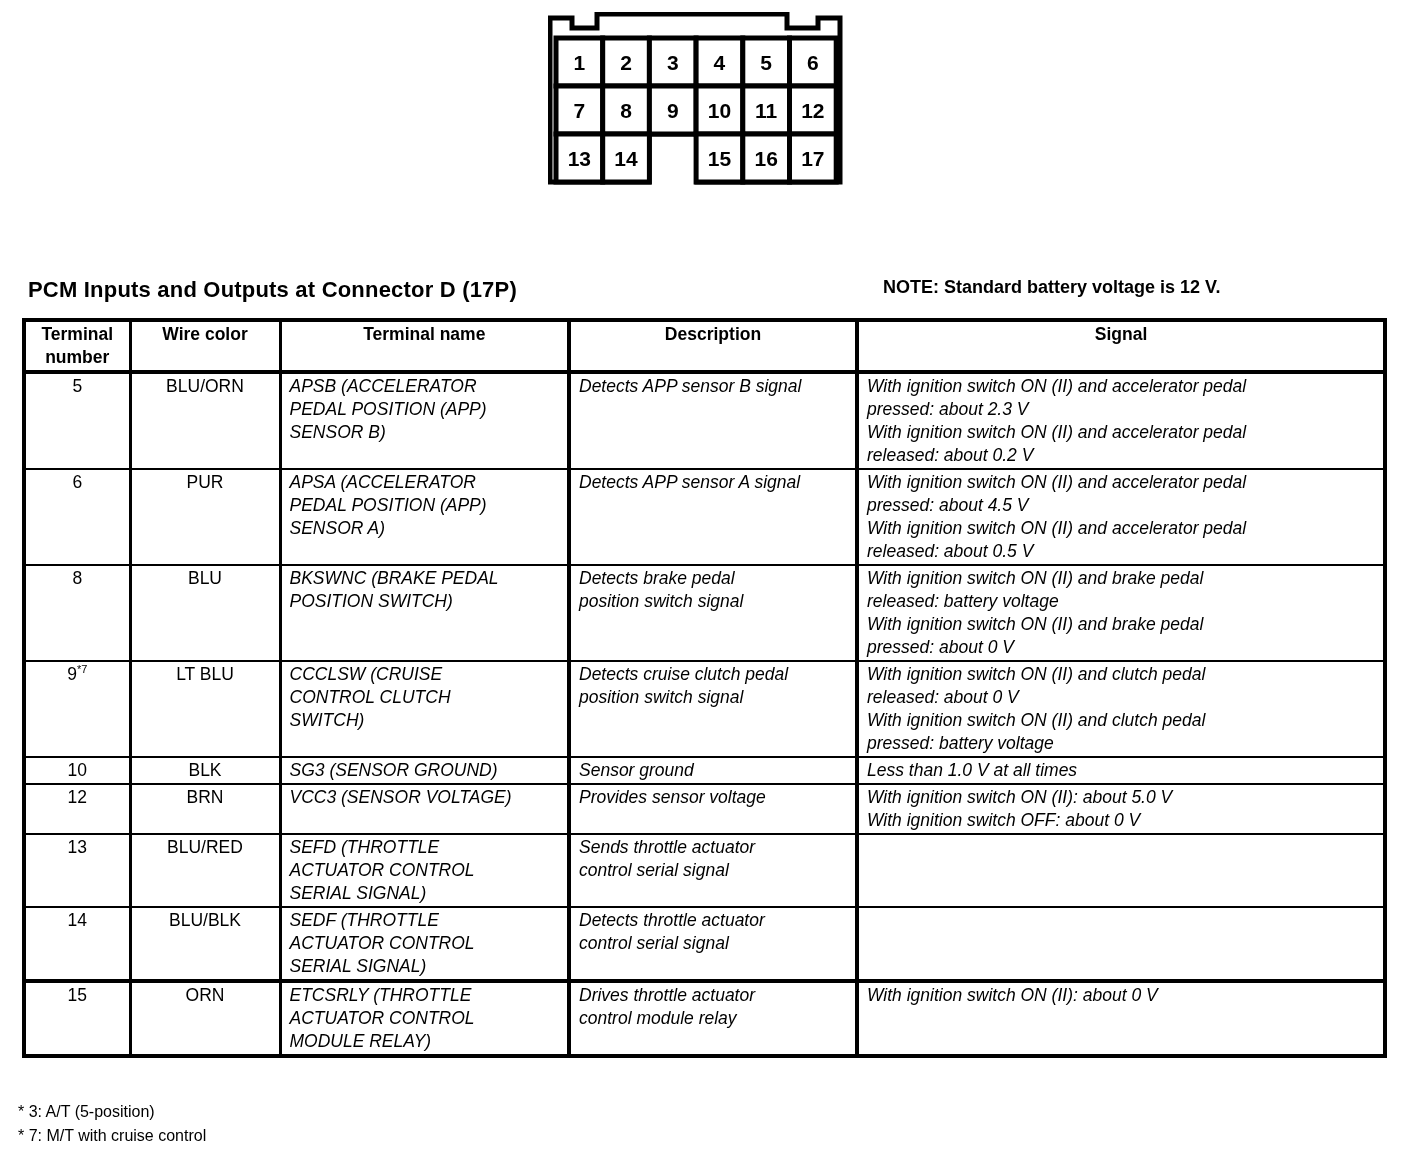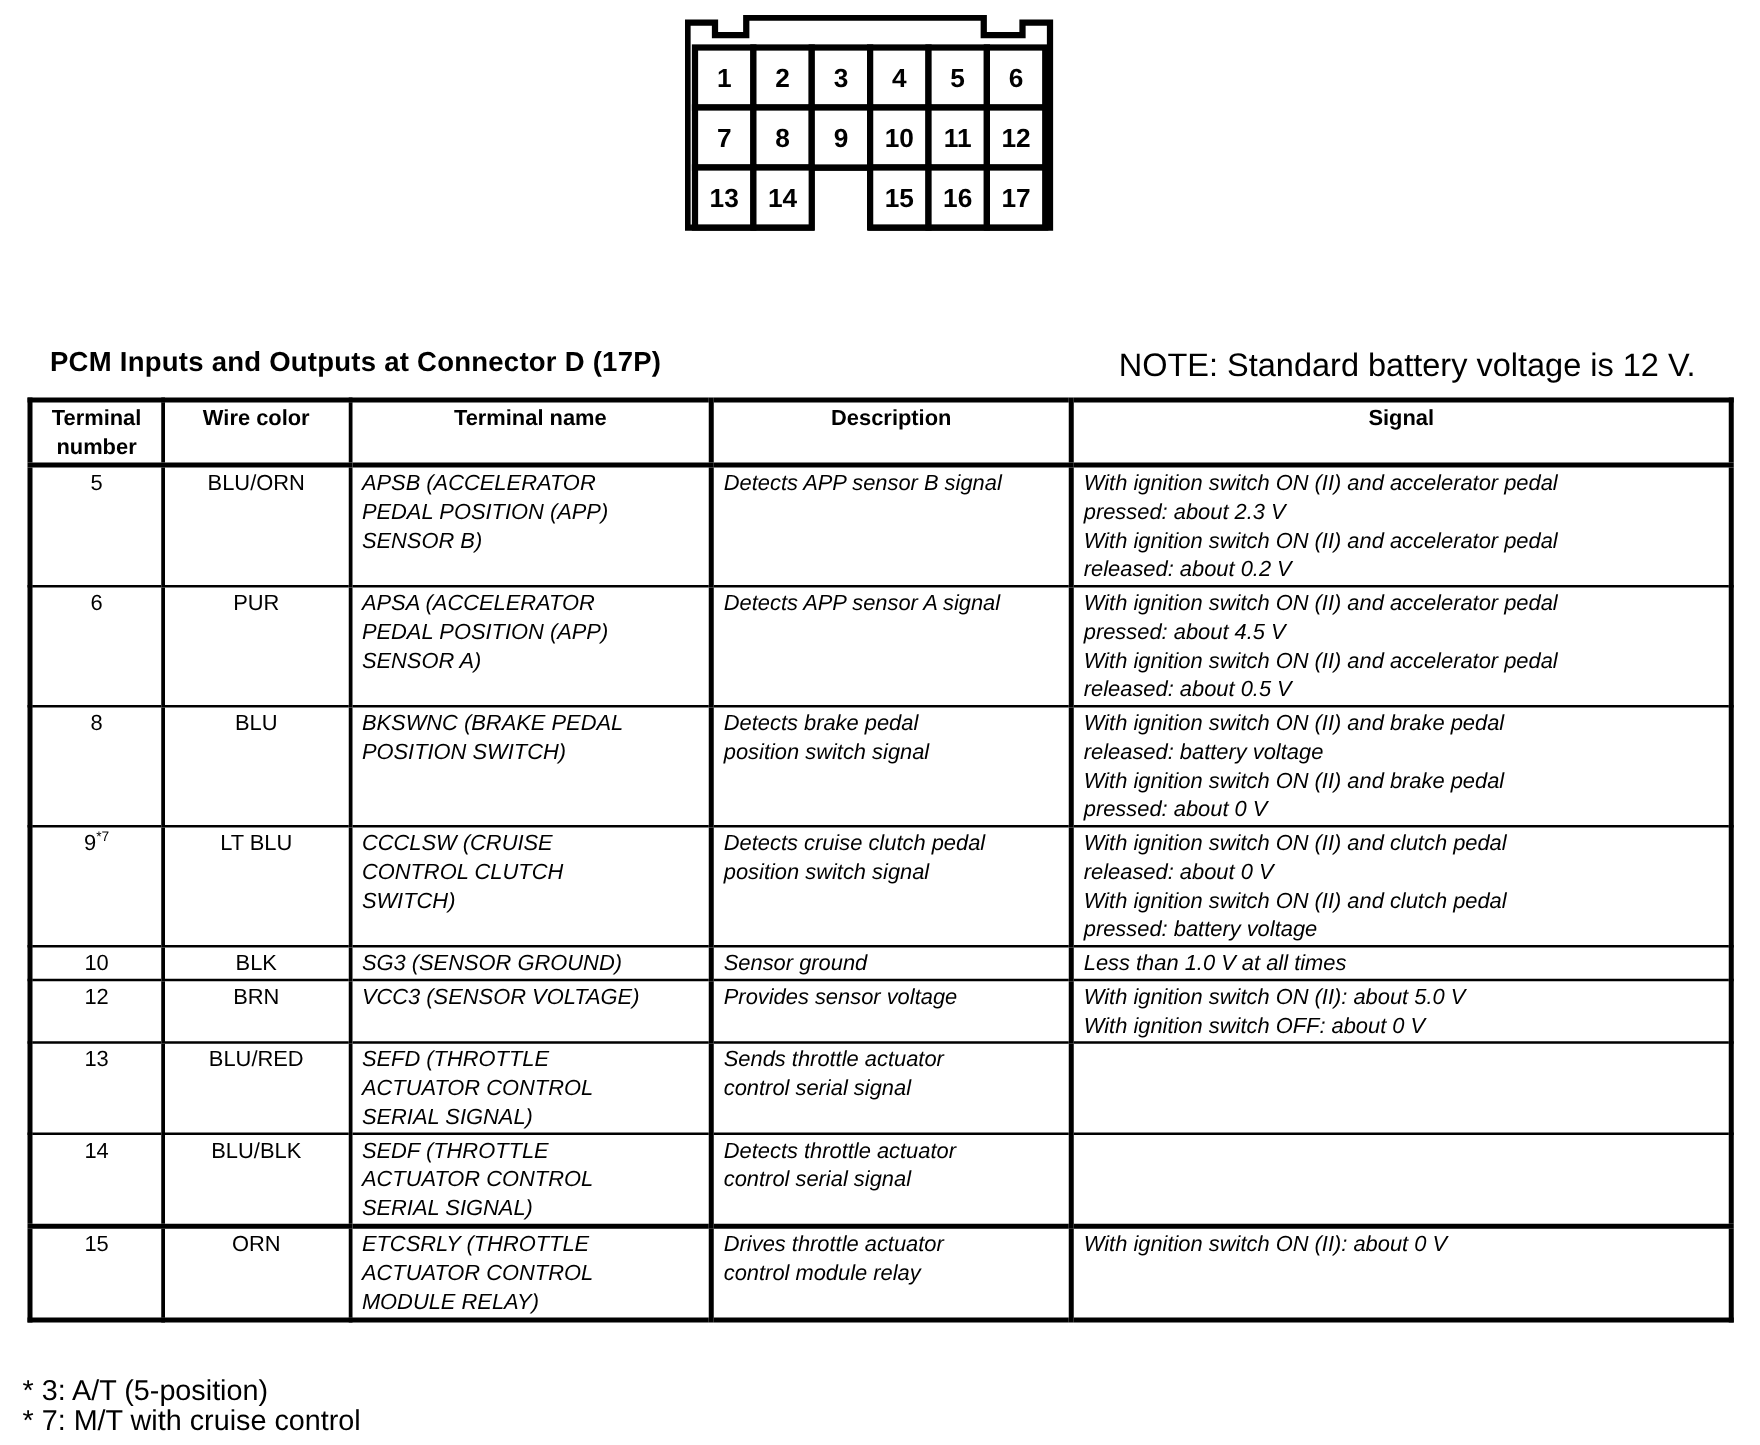--- a/index.html
+++ b/index.html
@@ -5,39 +5,39 @@
   html,body{margin:0;padding:0;background:#fff;}
   #page{position:relative;width:1408px;height:1156px;background:#ffffff;color:#000;
         font-family:"Liberation Sans",sans-serif;overflow:hidden;}
 
   
   .connector{position:absolute;left:548px;top:12px;width:296px;height:180px;}
   .caption{position:absolute;left:0;top:221px;width:1390px;text-align:center;
            font-size:18px;letter-spacing:0.2px;}
 
   
-  .heading{position:absolute;left:40px;top:277px;width:1361px;height:30px;text-align:right;}
+  .heading{position:absolute;left:28px;top:277px;width:1361px;height:30px;text-align:right;}
   .title{position:absolute;left:0;top:0;font-size:22px;font-weight:bold;letter-spacing:0.2px;}
-  .note{position:absolute;left:855px;top:0;font-size:26px;}
+  .note{position:absolute;left:855px;top:0;font-size:18px;font-weight:bold;}
 
   
   .tablewrap{position:absolute;left:22px;top:318px;border-radius:25px;}
   table{border-collapse:collapse;table-layout:fixed;width:1361px;border:4px solid #000;}
   th,td{border:2px solid #000;font-size:17.5px;line-height:23px;vertical-align:top;
         white-space:pre-line;padding:1px 6px;}
   th{font-weight:bold;text-align:center;border-bottom:4px solid #000;}
   td.c-term,td.c-wire{text-align:center;}
   th.c-wire,td.c-wire,th.c-name,td.c-name{border-left-width:3px;}
   th.c-desc,td.c-desc,th.c-signal,td.c-signal{border-left-width:4px;}
   td.c-name,td.c-desc,td.c-signal{text-align:left;padding:1px 8px;font-style:italic;}
   tbody tr:last-child td{border-top-width:4px;}
   sup{font-size:11px;line-height:0;}
 
   
-  .footnotes{position:absolute;left:18px;top:1100px;font-size:23px;line-height:24px;}
+  .footnotes{position:absolute;left:18px;top:1100px;font-size:16px;line-height:24px;}
 </style>
 </head>
 <body>
 
 <div id="page">
 
   <div class="connector" id="connector"><svg viewBox="0 0 296 180" width="296" height="180">
         <path d="M2,6 L24,6 L24,16 L49,16 L49,2 L239,2 L239,16 L270,16 L270,6 L292,6 L292,170 L149,170 L149,122 L101,122 L101,170 L2,170 Z" fill="#ffffff" stroke="#000000" stroke-width="5"></path>
         <rect x="8" y="26" width="46.7" height="48" fill="#ffffff" stroke="#000000" stroke-width="5"></rect>
         <text x="31.35" y="57.5" text-anchor="middle" font-family="Liberation Sans, sans-serif" font-size="21" font-weight="bold">1</text>

